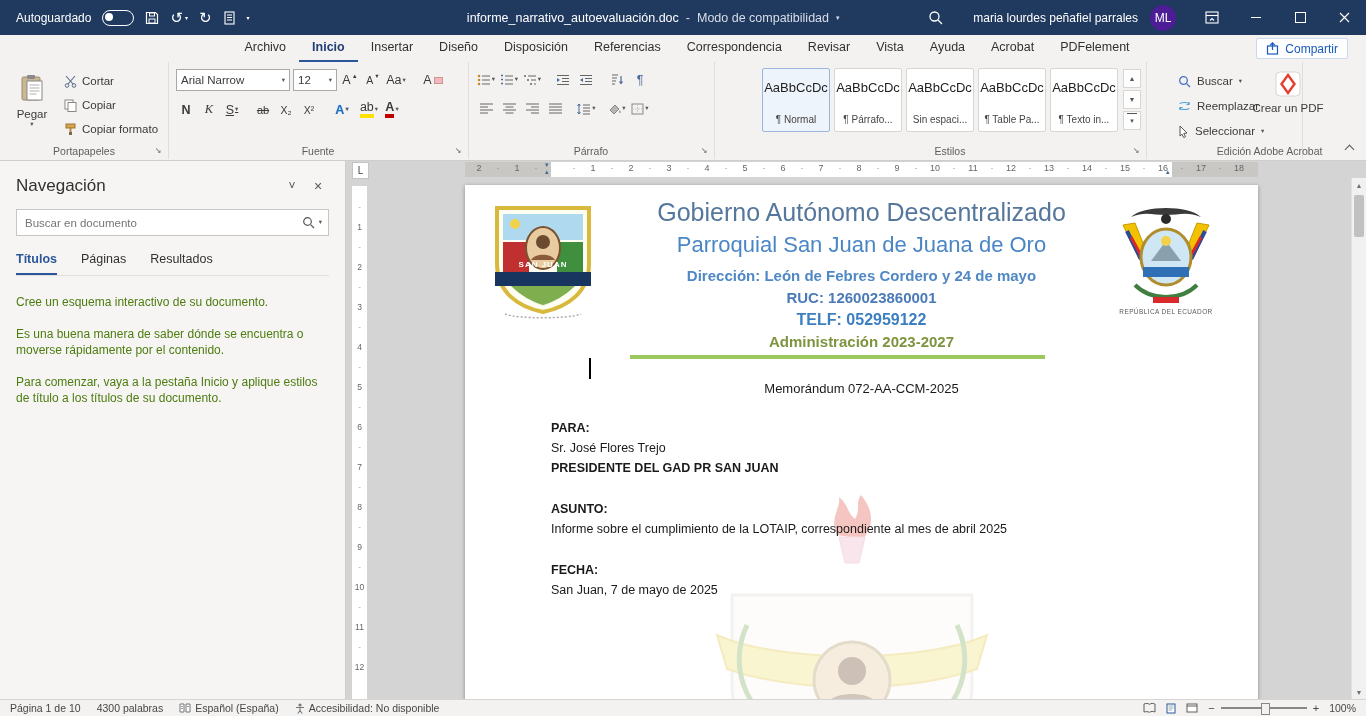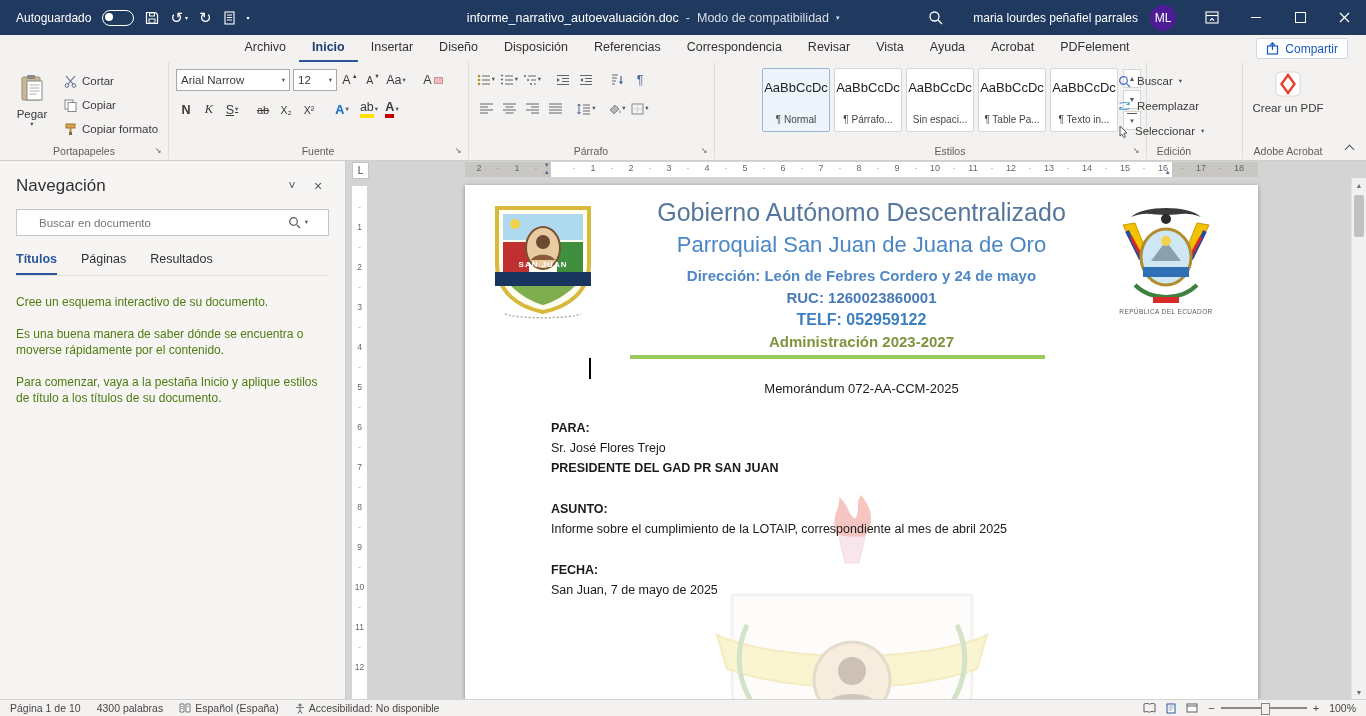--- a/index.html
+++ b/index.html
@@ -81,39 +81,39 @@
            text-align:center;position:relative;}
   .stycard.active{border-color:#9ab6dd;background:#eef4fb;}
   .sty-prev{font-size:13px;color:#222;margin-top:11px;}
   .sty-label{position:absolute;bottom:6px;left:0;right:0;font-size:10px;color:#444;white-space:nowrap;overflow:hidden;}
   .galbtns{position:absolute;right:5px;top:7px;display:flex;flex-direction:column;gap:2px;}
   .galbtn{width:16px;height:17px;background:#fdfdfd;border:1px solid #d8d6d3;display:flex;
           align-items:center;justify-content:center;font-size:7px;color:#555;}
   .galbtn .bar{position:relative;display:inline-block;}
   .galbtn .bar:before{content:"";position:absolute;left:-3px;right:-3px;top:-4px;height:1px;background:#555;}
   
-  .g-ed{left:1106px;width:136px;}
+  .g-ed{left:1166px;width:136px;}
   .ed-col{display:flex;flex-direction:column;gap:5px;margin:9px 0 0 12px;}
   .ed-item{display:flex;align-items:center;gap:6px;height:20px;font-size:11.5px;color:#3b3a39;}
   
   .g-acr{left:1242px;width:92px;border-right:none;}
   .pdfbtn{margin:9px auto 0;width:74px;display:flex;flex-direction:column;align-items:center;gap:4px;
           font-size:11.5px;color:#3b3a39;text-align:center;line-height:1.25;}
   .ribcollapse{position:absolute;right:12px;bottom:6px;width:8px;height:8px;}
   .chevup{display:block;width:6px;height:6px;border-left:1.5px solid #555;border-top:1.5px solid #555;
           transform:rotate(45deg);}
 
   
   .navpane{position:absolute;left:0;top:160px;width:345px;bottom:16px;background:#f6f5f4;
            border-right:1px solid #cfcdcb;z-index:30;}
   .np-head{display:flex;align-items:center;padding:16px 14px 0 16px;}
   .np-title{font-size:17px;color:#323130;flex:1;}
   .np-ico{width:26px;text-align:center;color:#555;font-size:12px;}
   .np-search{margin:13px 16px 0;height:25px;background:#fff;border:1px solid #c8c6c4;display:flex;
-             align-items:center;padding:0 20px;gap:4px;}
+             align-items:center;padding:0 6px;gap:4px;}
   .np-search input{flex:1;border:none;outline:none;font-size:11.5px;color:#333;background:transparent;
                    font-family:inherit;}
   .np-tabs{display:flex;gap:24px;margin:16px 16px 0;border-bottom:1px solid #e1dfdd;font-size:12.5px;}
   .np-tab{padding-bottom:7px;color:#323130;}
   .np-tab.active{color:var(--accent,#2b579a);font-weight:bold;border-bottom:2px solid var(--accent,#2b579a);}
   .np-body{padding:18px 18px 0 16px;}
   .np-body p{margin:0 0 15px;font-size:12px;line-height:1.38;color:#4d7c0f;}
 
   
   .canvas{position:absolute;left:345px;top:160px;right:0;bottom:16px;background:#d4d4d4;overflow:hidden;}

